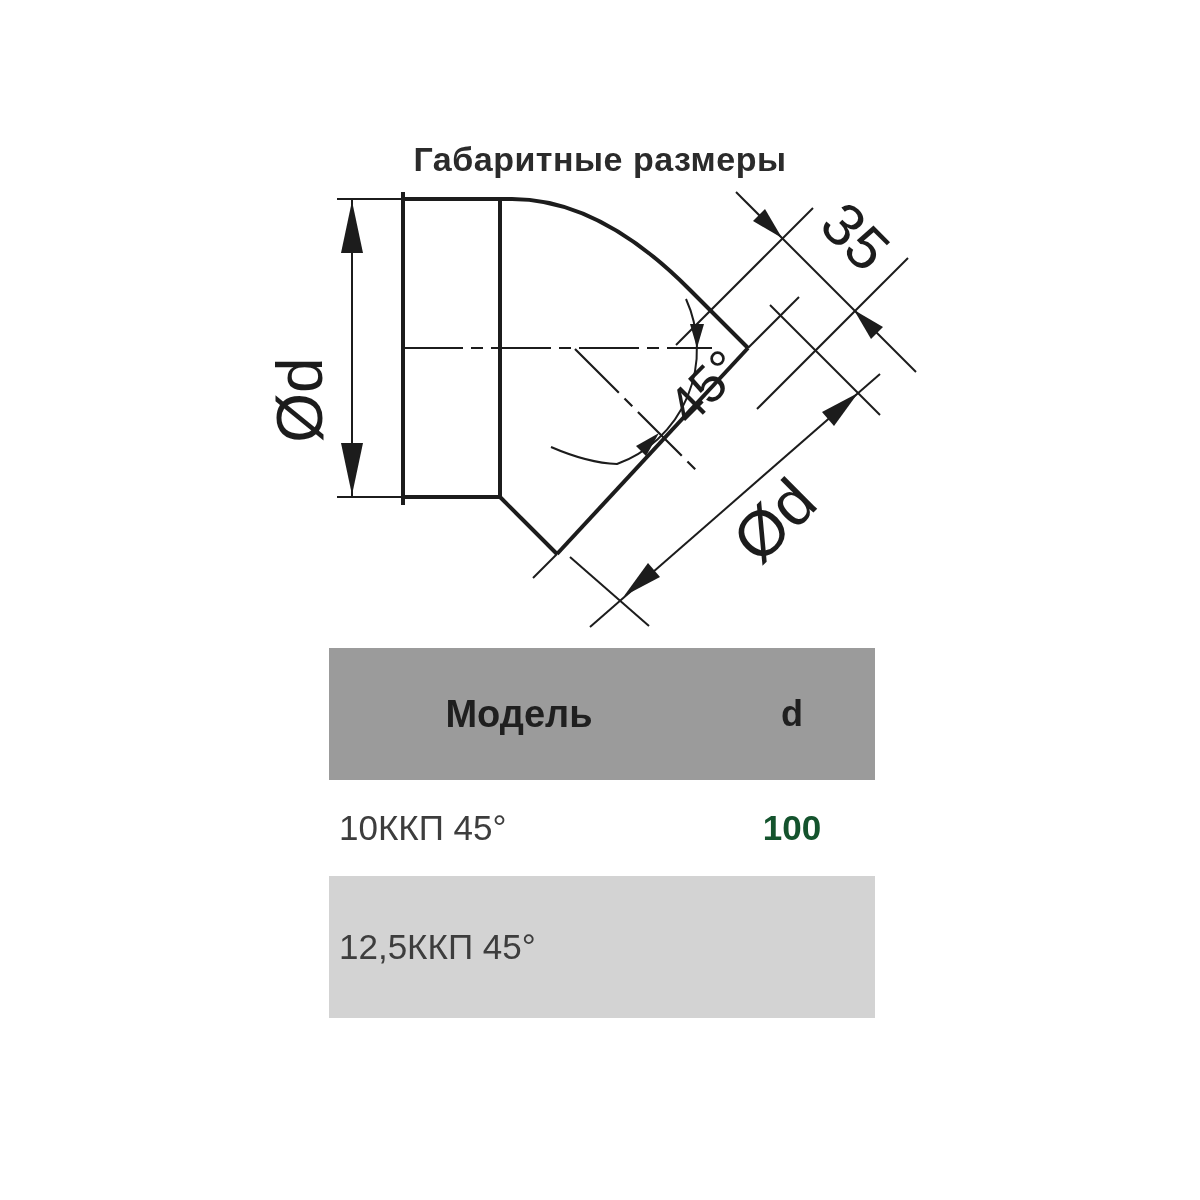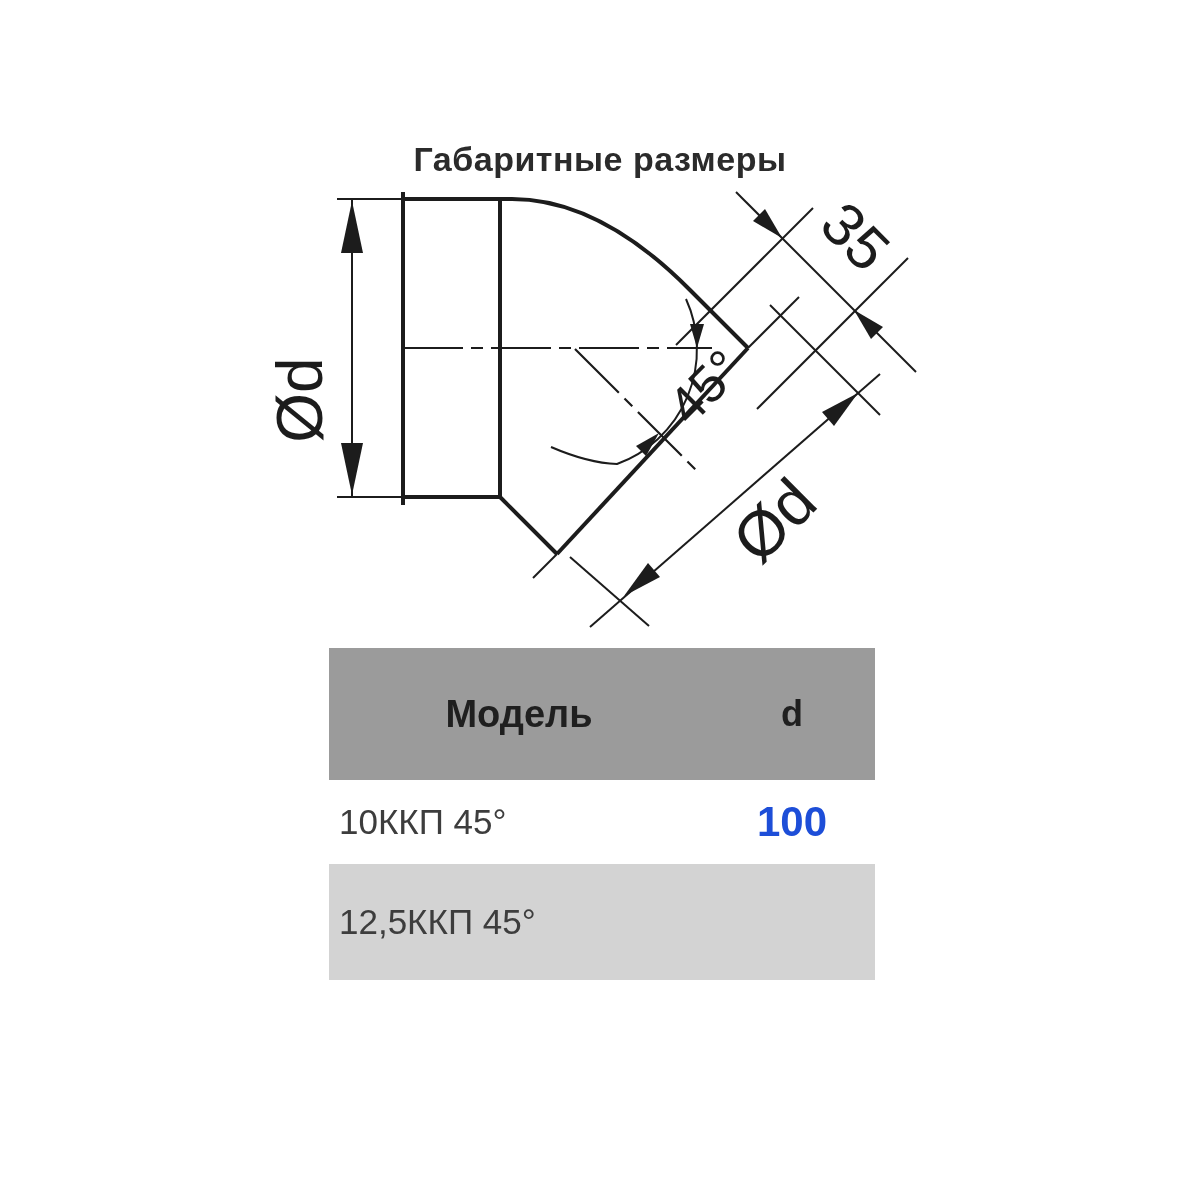--- a/index.html
+++ b/index.html
@@ -5,28 +5,28 @@
   html,body{margin:0;padding:0;background:#ffffff;}
   .canvas{position:relative;width:1200px;height:1200px;background:#ffffff;overflow:hidden;
           font-family:"Liberation Sans", sans-serif;}
   .title{position:absolute;left:0;top:140px;width:1200px;text-align:center;
          font-size:34px;font-weight:bold;color:#2b2b2b;letter-spacing:0.5px;}
   .diagram{position:absolute;left:0;top:0;width:1200px;height:660px;}
   .dim-text{font-family:"Liberation Sans", sans-serif;fill:#1c1c1c;}
   .spec-table{position:absolute;left:329px;top:648px;width:546px;}
   .t-row{display:flex;align-items:center;}
   .t-header{height:132px;background:#9b9b9b;}
-  .t-light{height:116px;background:#d3d3d3;}
-  .t-white{height:84px;background:#ffffff;}
+  .t-light{height:142px;background:#d3d3d3;}
+  .t-white{height:96px;background:#ffffff;}
   .col-model{width:380px;}
   .col-d{width:166px;text-align:center;}
   .t-header .col-model{text-align:center;font-size:38px;font-weight:bold;color:#1f1f1f;}
   .t-header .col-d{font-size:36px;font-weight:bold;color:#1f1f1f;}
   .body-model{font-size:35px;color:#3d3d3d;padding-left:10px;box-sizing:border-box;}
-  .body-d{font-size:42px;font-weight:bold;color:#1d4ed8;}
+  .body-d{font-size:35px;font-weight:bold;color:#14532d;}
 </style>
 </head>
 <body>
 
 <div class="canvas">
 
   <div class="title">Габаритные размеры</div>
 
   <svg class="diagram" viewBox="0 0 1200 660" xmlns="http://www.w3.org/2000/svg">
 

